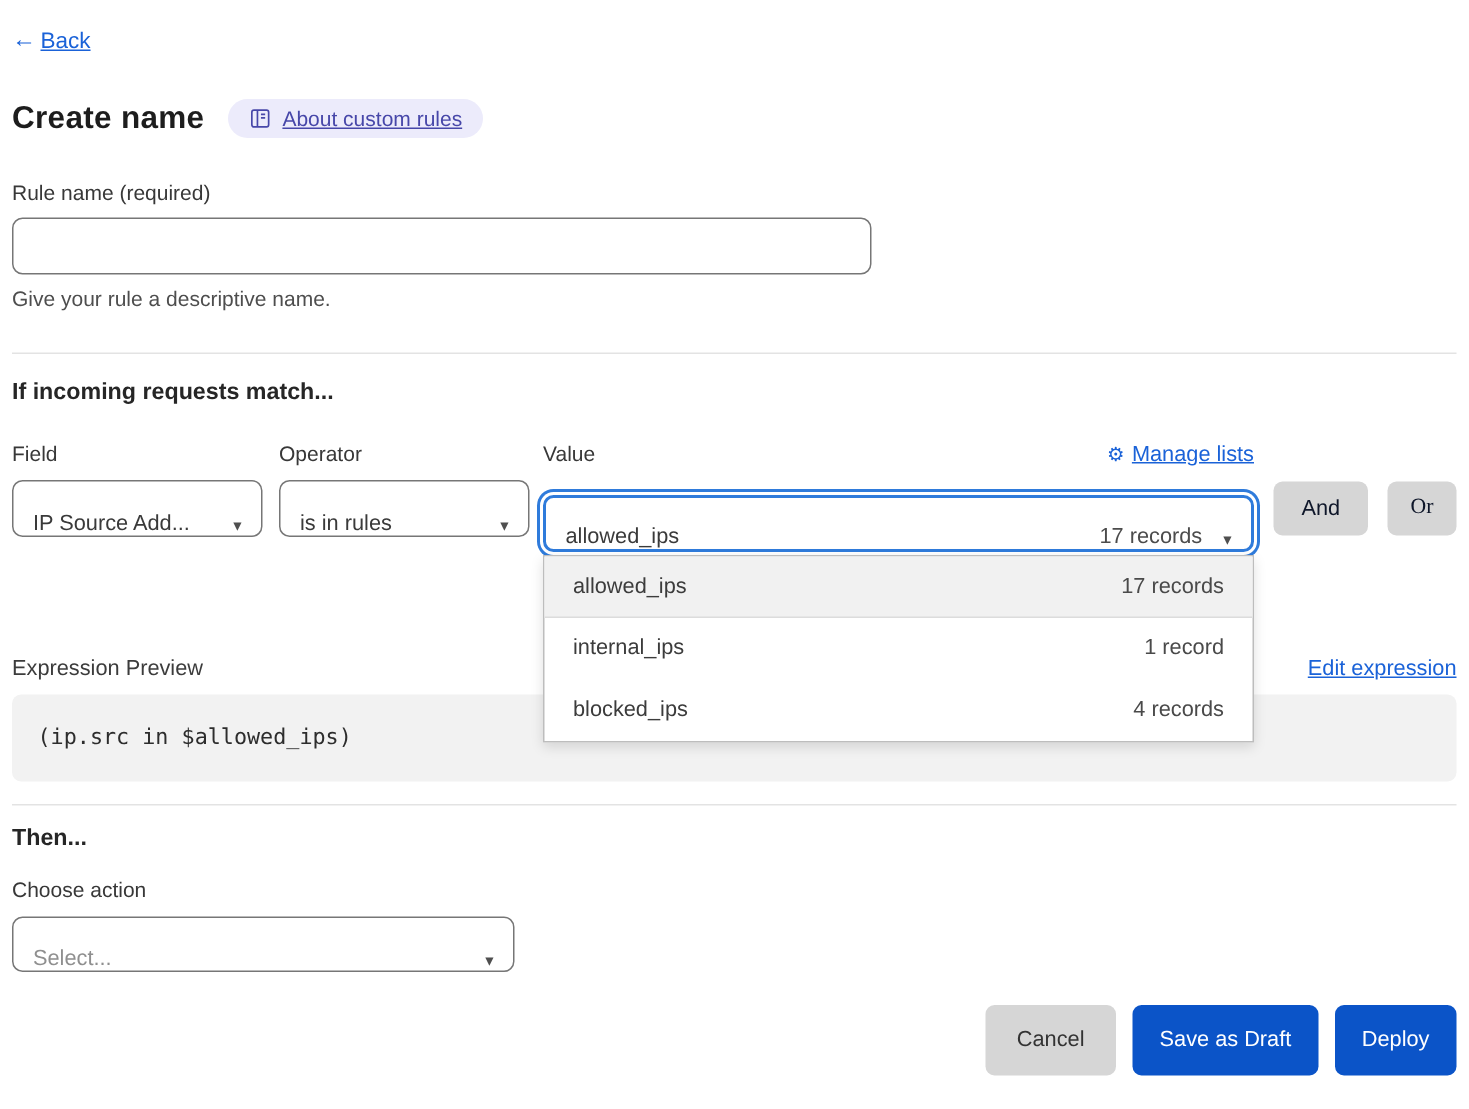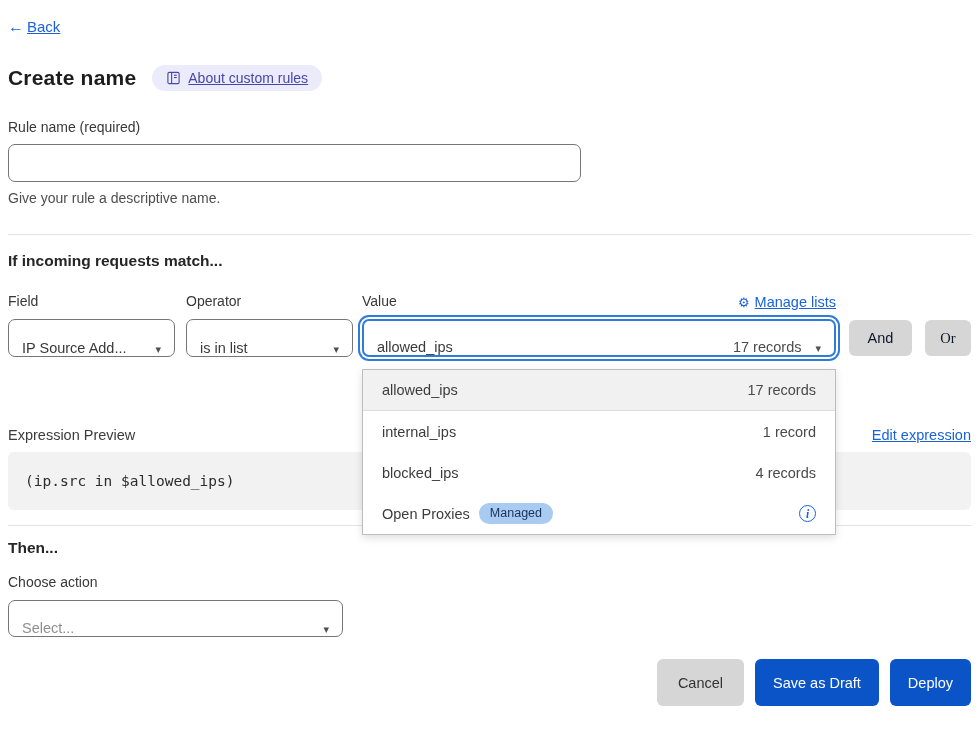--- a/index.html
+++ b/index.html
@@ -70,21 +70,21 @@
     font-size: 14.5px; color: #3a3a3a; cursor: pointer;
   }
   .select .caret { margin-left: auto; color: #4f4f4f; font-size: 11px; }
   .value-select {
     border: 2px solid var(--focus-ring, #2f7bdb);
     box-shadow: 0 0 0 2px #ffffff, 0 0 0 4px var(--focus-ring, #2f7bdb);
   }
   .value-select .records { margin-left: auto; color: #4c4c4c; padding-right: 14px; }
   .value-select .caret { margin-left: 0; }
 
-  .value-label-row { display: flex; align-items: flex-end; margin-bottom: 9px; }
+  .value-label-row { display: flex; align-items: flex-end; margin-bottom: 19px; }
   .value-label-row .form-label { margin-bottom: 0; line-height: 17px; }
   .manage-link {
     margin-left: auto; display: inline-flex; align-items: center; gap: 5px;
     color: var(--link-blue, #1a62d8); font-size: 14.5px;
   }
   .manage-link .link-text { text-decoration: underline; }
   .gear { font-size: 13px; text-decoration: none; }
 
   .connector-buttons { display: flex; gap: 13px; margin-left: 13px; padding-top: 27px; }
   .btn-chip {
@@ -186,21 +186,21 @@
       <label class="form-label">Field</label>
       <div class="select">
         <span>IP Source Add...</span>
         <span class="caret">▾</span>
       </div>
     </div>
 
     <div class="col operator-col">
       <label class="form-label">Operator</label>
       <div class="select">
-        <span>is in list</span>
+        <span>is in rules</span>
         <span class="caret">▾</span>
       </div>
     </div>
 
     <div class="col value-col">
       <div class="value-label-row">
         <label class="form-label">Value</label>
         <a class="manage-link">
           <span class="gear">⚙</span>
           <span class="link-text">Manage lists</span>
@@ -218,27 +218,20 @@
           <span class="dd-records">17 records</span>
         </div>
         <div class="dd-row">
           <span class="dd-name">internal_ips</span>
           <span class="dd-records">1 record</span>
         </div>
         <div class="dd-row">
           <span class="dd-name">blocked_ips</span>
           <span class="dd-records">4 records</span>
         </div>
-        <div class="dd-row">
-          <span class="dd-left">
-            <span class="dd-name">Open Proxies</span>
-            <span class="badge">Managed</span>
-          </span>
-          <span class="info-icon">i</span>
-        </div>
       </div>
     </div>
 
     <div class="connector-buttons">
       <button class="btn-chip btn-and">And</button>
       <button class="btn-chip btn-or">Or</button>
     </div>
   </div>
 
   <div class="expression-section">

